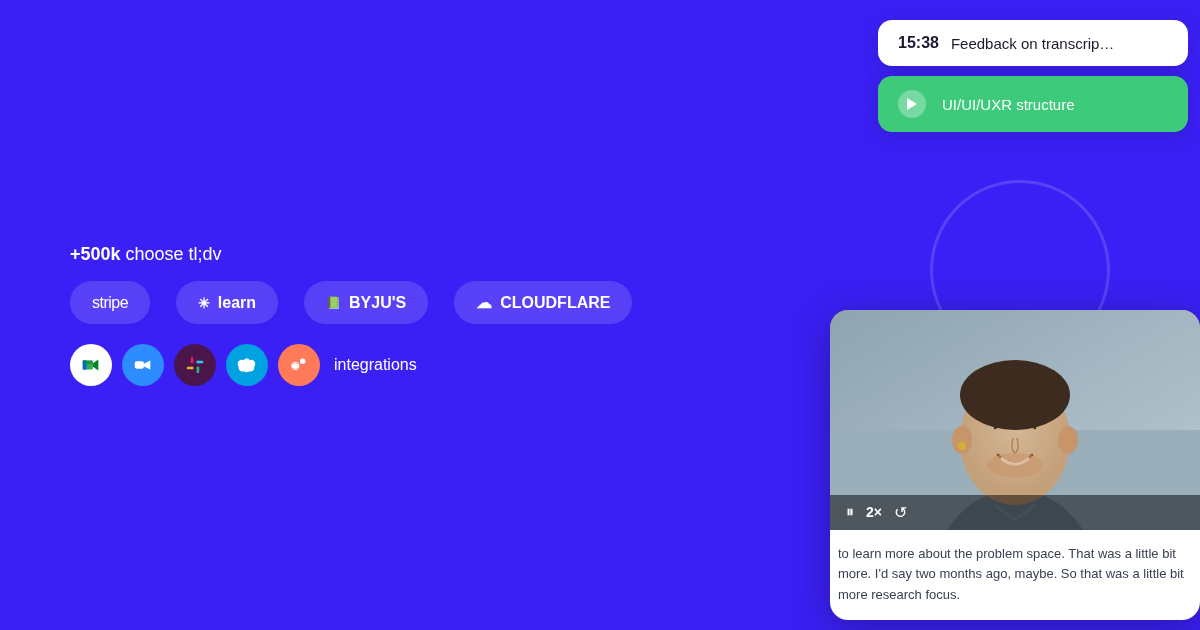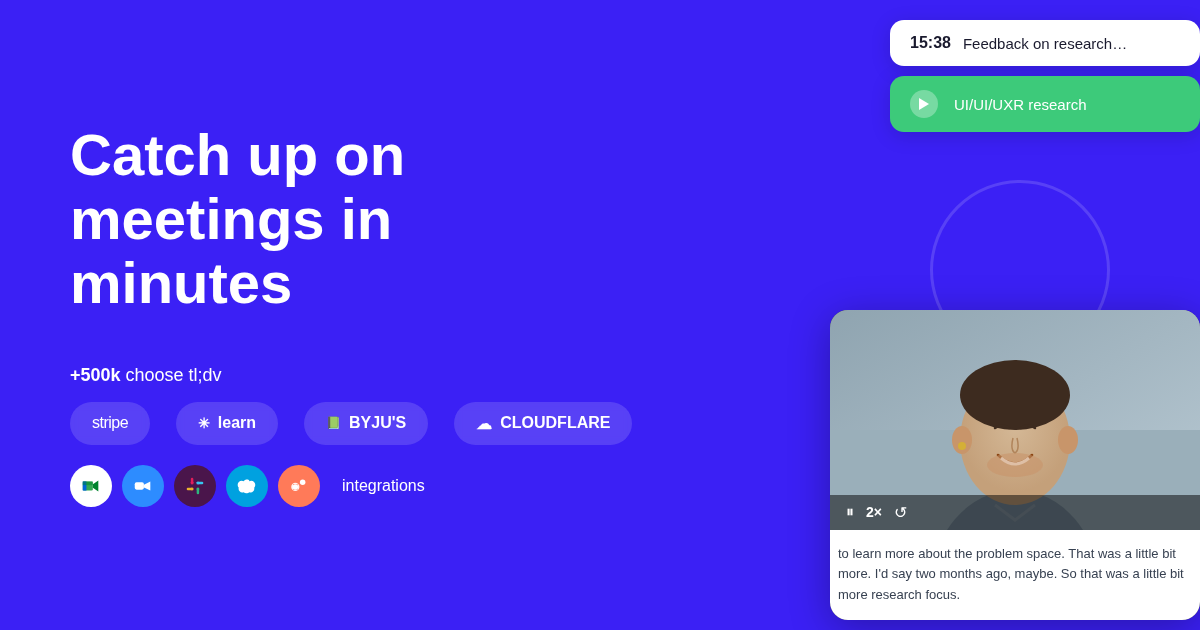--- a/index.html
+++ b/index.html
@@ -86,38 +86,38 @@
       display: flex;
       align-items: center;
       justify-content: center;
       font-size: 18px;
     }
 
     .integrations-label {
       color: #ffffff;
       font-size: 16px;
       font-weight: 500;
-      margin-left: 12px;
+      margin-left: 4px;
     }
 
     
     .right-panel {
       width: 420px;
       position: relative;
       padding: 20px 20px 20px 0;
       display: flex;
       flex-direction: column;
       align-items: flex-end;
     }
 
     
     .transcript-cards {
       position: absolute;
       top: 20px;
-      right: 0;
+      right: 12px;
       width: 310px;
       z-index: 5;
       display: flex;
       flex-direction: column;
       gap: 10px;
     }
 
     .transcript-card {
       background: #ffffff;
       border-radius: 14px;
@@ -248,21 +248,20 @@
       font-size: 14px;
     }
   </style>
 </head>
 <body>
 
 <div class="main-container">
 
   <div class="left-panel">
 
-    <h1 class="headline">Catch up on<br>meetings in minutes</h1>
 
     <div class="social-proof">
       <p class="social-proof-text">
         <strong>+500k</strong><span> choose tl;dv</span>
       </p>
 
       <div class="brand-pills">
         <div class="brand-pill">
           <span class="stripe-logo">stripe</span>
         </div>
@@ -332,31 +331,31 @@
   </div>
 
   <div class="right-panel">
 
     <div class="deco-circle"></div>
 
     <div class="transcript-cards">
 
       <div class="transcript-card">
         <span class="transcript-time">15:38</span>
-        <span class="transcript-title">Feedback on research…</span>
+        <span class="transcript-title">Feedback on transcrip…</span>
       </div>
 
 
       <div class="transcript-card active">
         <div class="play-icon">
           <svg width="10" height="12" viewBox="0 0 10 12" fill="white">
             <polygon points="0,0 10,6 0,12"></polygon>
           </svg>
         </div>
-        <span class="transcript-title">UI/UI/UXR research</span>
+        <span class="transcript-title">UI/UI/UXR structure</span>
       </div>
     </div>
 
     <div class="video-card">
       <div class="video-thumbnail">
 
         <svg class="person-svg" width="370" height="220" viewBox="0 0 370 220" xmlns="http://www.w3.org/2000/svg">
 
           <defs>
             <linearGradient id="bgGrad" x1="0%" y1="0%" x2="100%" y2="100%">

